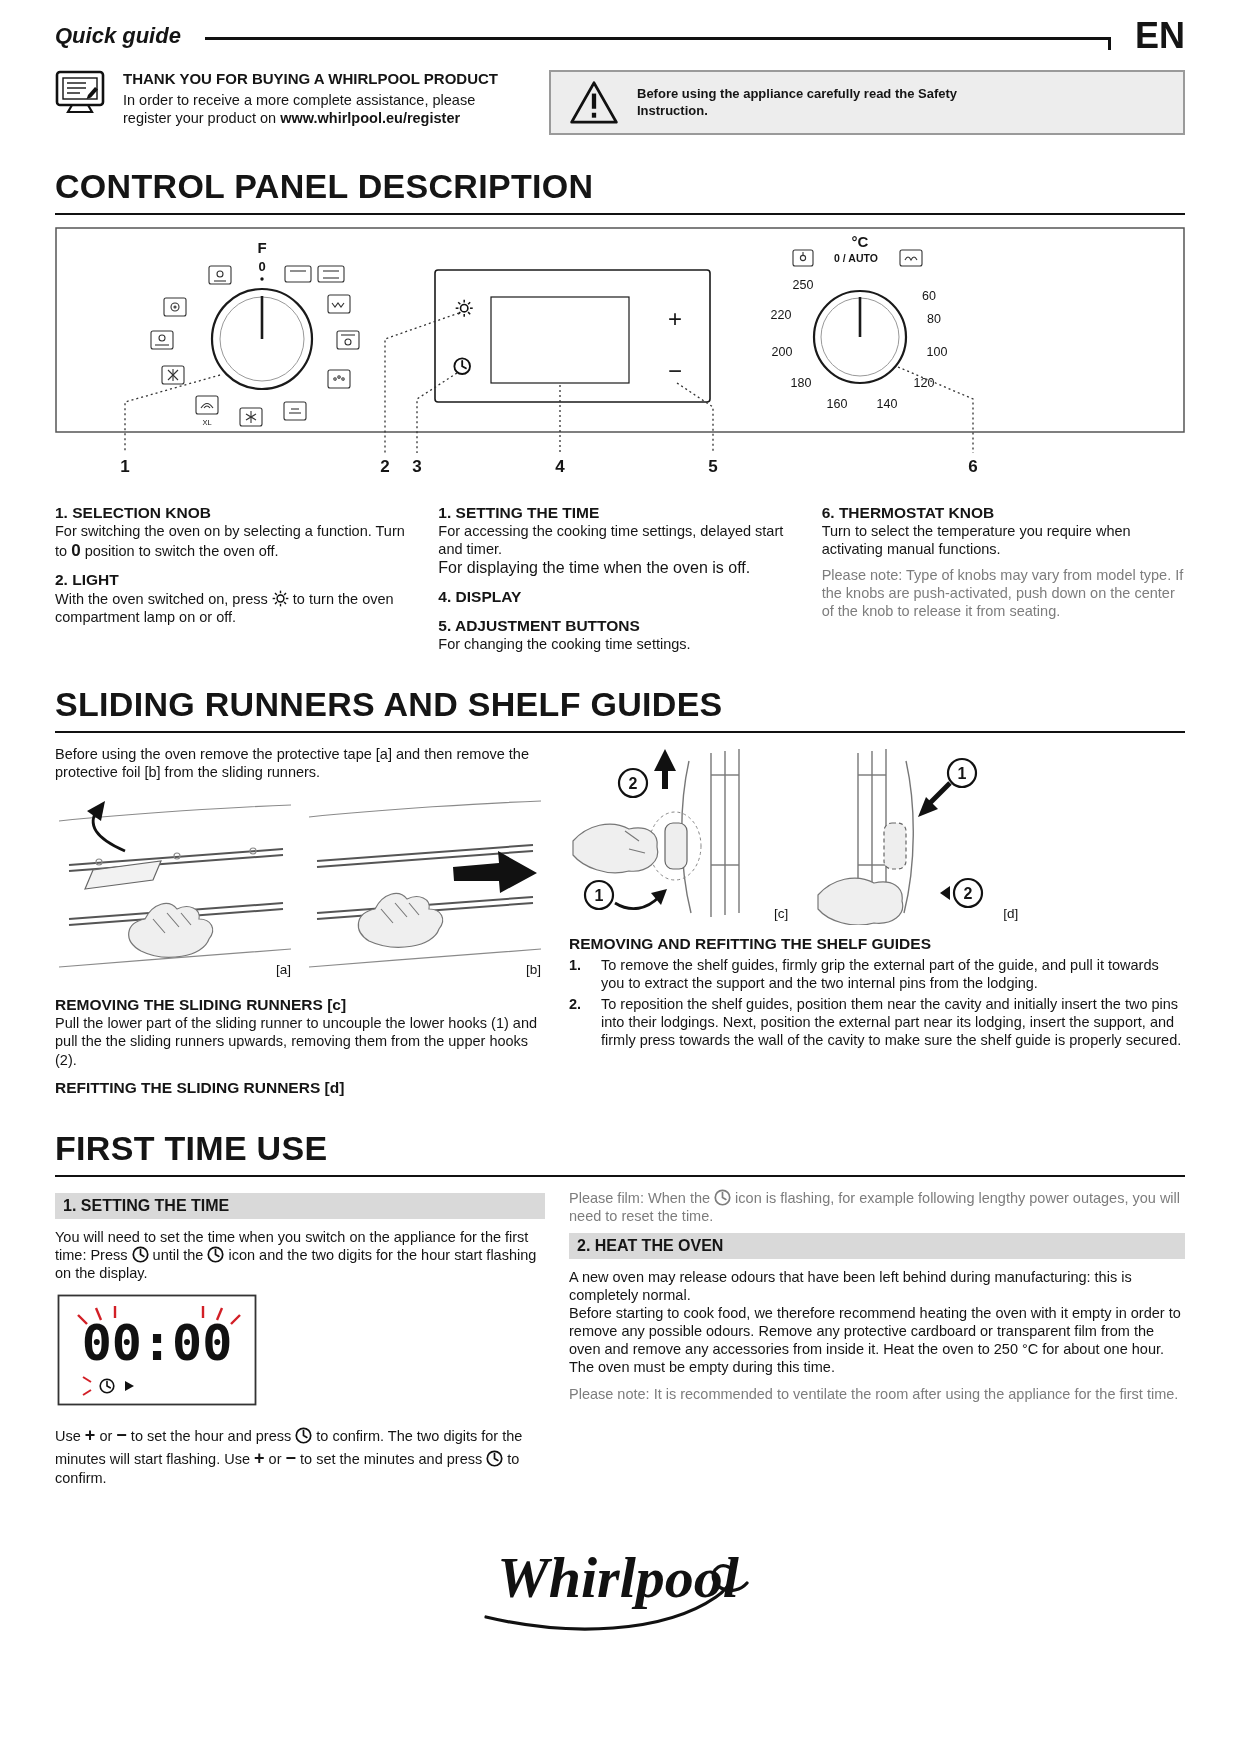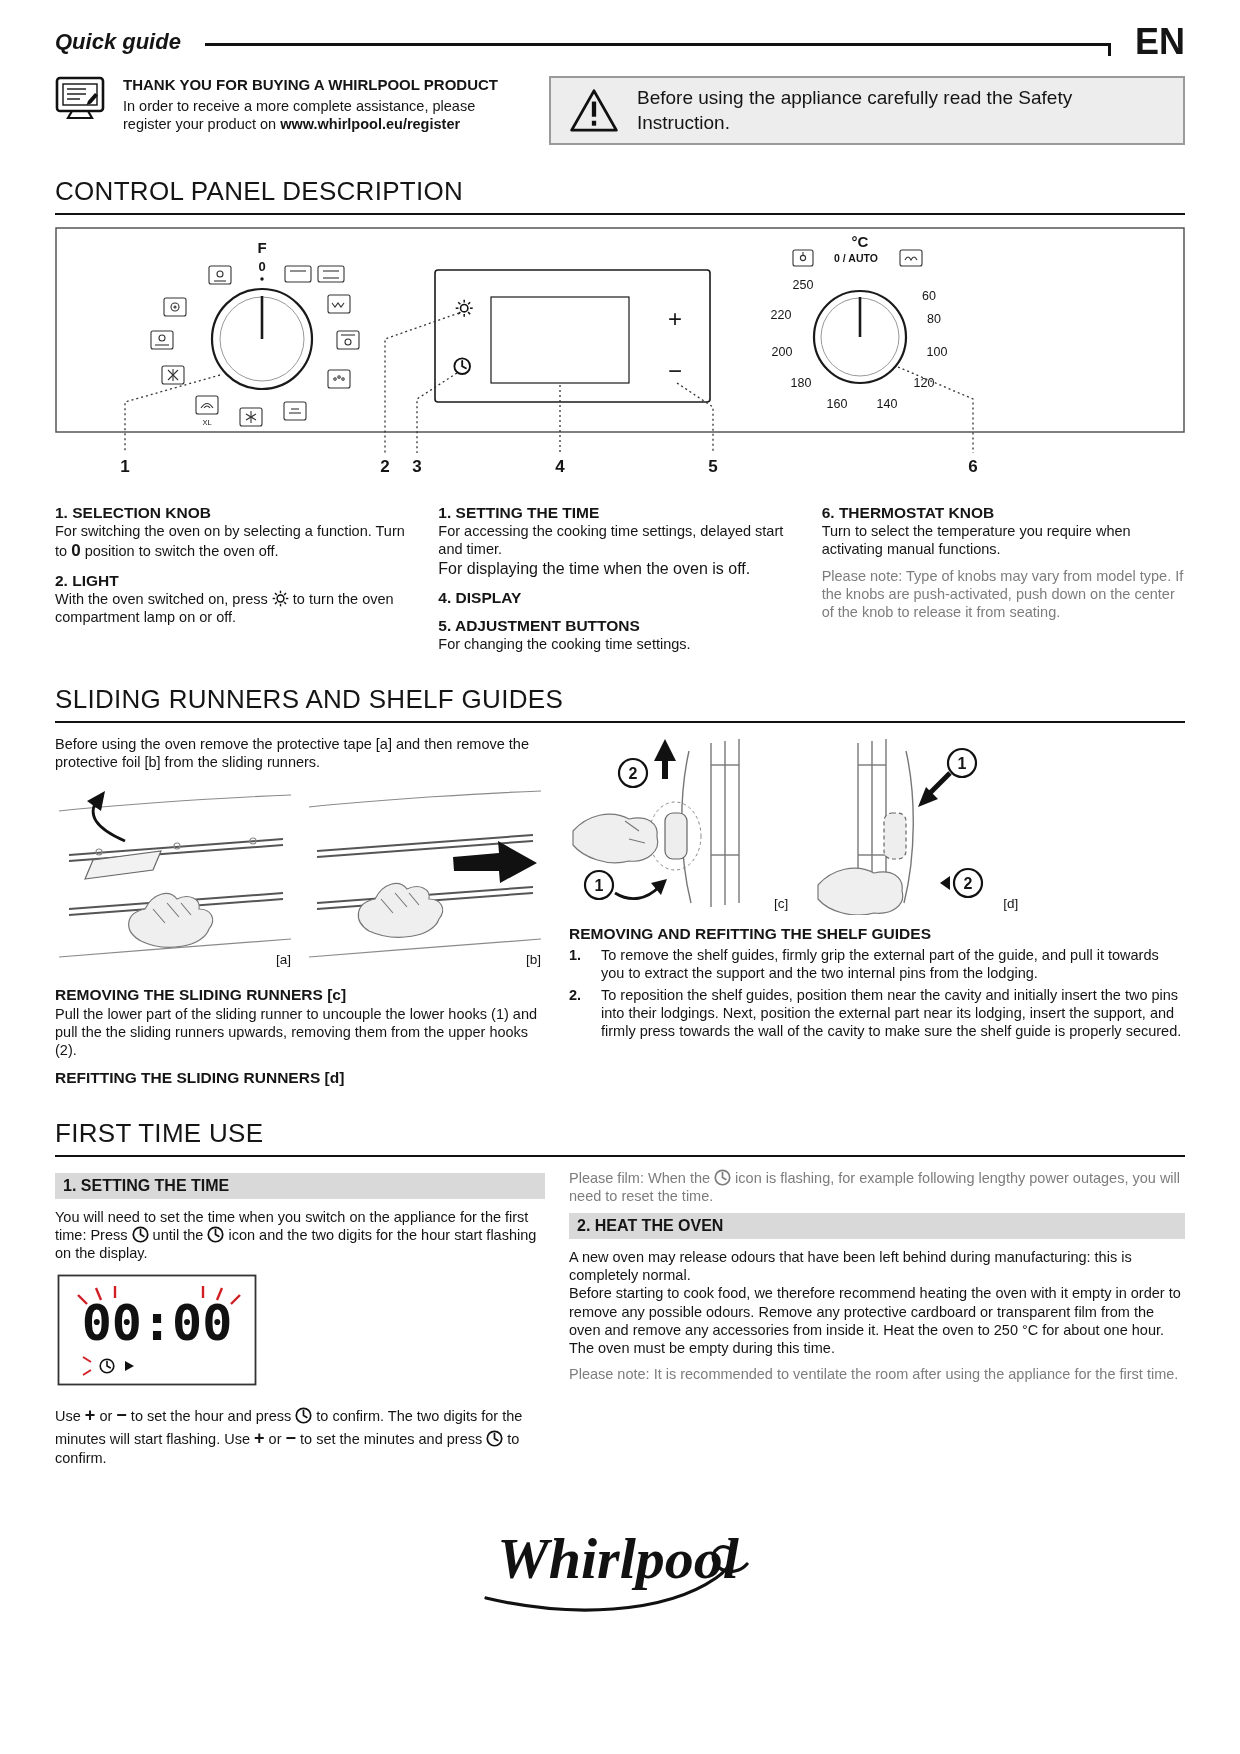--- a/index.html
+++ b/index.html
@@ -1,32 +1,32 @@
 <!DOCTYPE html>
 <html><head>
 <meta charset="utf-8">
 <style>
   html,body{margin:0;padding:0}
   body{width:1240px;height:1754px;overflow:hidden;background:#fff;color:#151515;
        font-family:"Liberation Sans",sans-serif;font-size:14.5px;line-height:1.25}
-  .page{padding:24px 55px 0}
+  .page{padding:18px 55px 0}
   
   .hdr{display:flex;align-items:center;gap:16px}
   .hdr-title{font-size:22px;font-weight:700;font-style:italic}
   .hdr-rule{flex:1;position:relative;height:3px;background:#111;margin:4px 8px 0 8px}
   .hdr-rule i{position:absolute;right:0;top:0;width:3px;height:13px;background:#111}
   .hdr-lang{font-size:36px;font-weight:700;line-height:1}
   
   .intro{display:flex;margin-top:16px;gap:26px}
   .register{display:flex;gap:14px;width:468px}
   .reg-text .t{font-weight:700;font-size:15px;margin-bottom:2px}
   .warnbox{flex:1;background:#ededed;border:2px solid #9a9a9a;display:flex;align-items:center;gap:18px;padding:8px 18px}
-  .warnbox .wt{font-weight:400;font-size:19px;line-height:1.3}
-  
-  .sect{margin:30px 0 0 0;font-size:26px;font-weight:400;letter-spacing:.3px}
+  .warnbox .wt{font-weight:700;font-size:13px;line-height:1.3}
+  
+  .sect{margin:30px 0 0 0;font-size:34px;font-weight:700;letter-spacing:.3px}
   .rule{height:2px;background:#111;margin-top:5px}
   
   .panel-svg{display:block;margin-top:12px;width:1130px;height:248px}
   .cols{display:flex;gap:20px;margin-top:12px}
   .col{flex:1}
   .item-h{font-weight:700;font-size:15.5px;margin-top:9px}
   .item-h.first{margin-top:16px}
   .note{color:#7d7d7d}
   .zero{font-weight:700;font-size:17px}
   .lg{font-size:16px}

